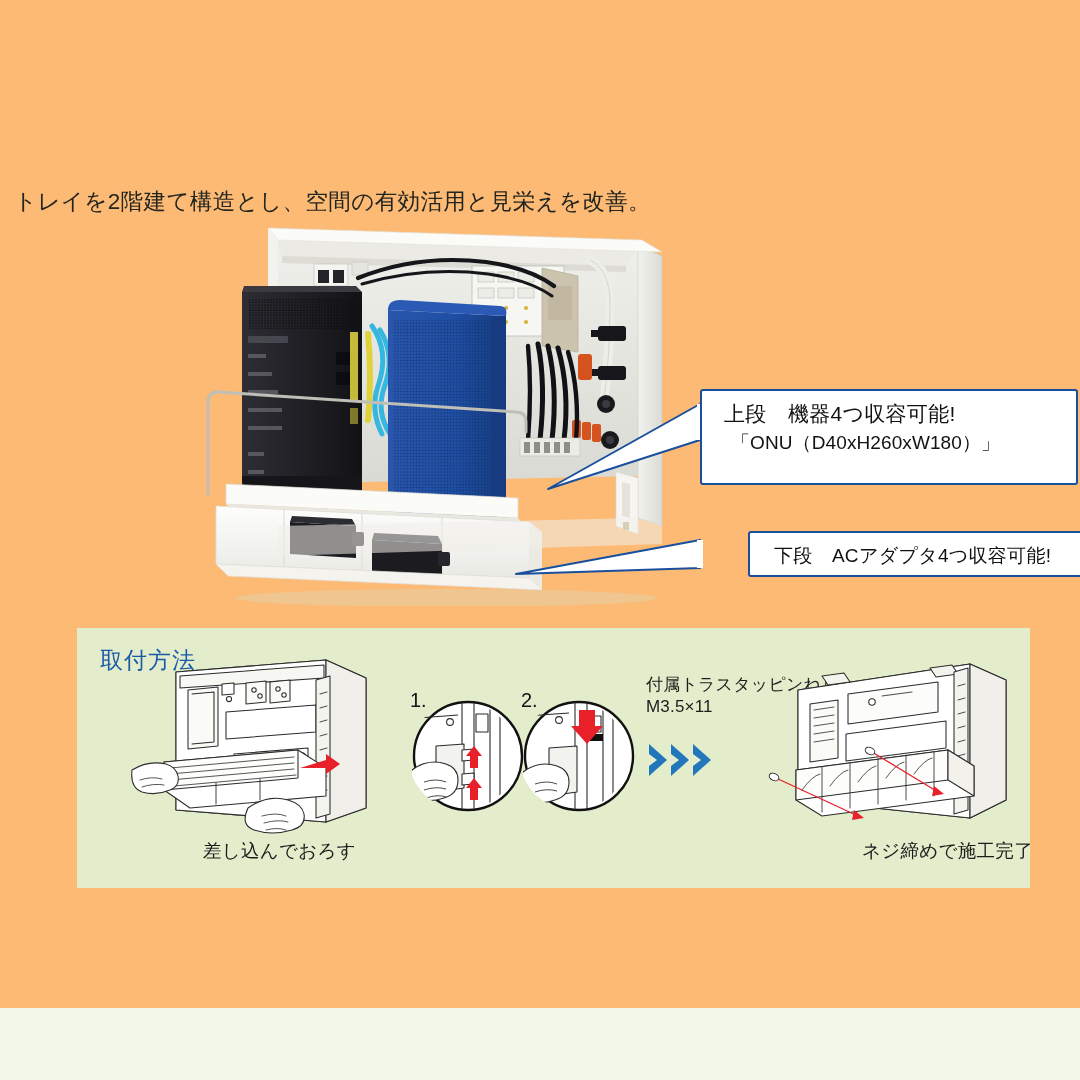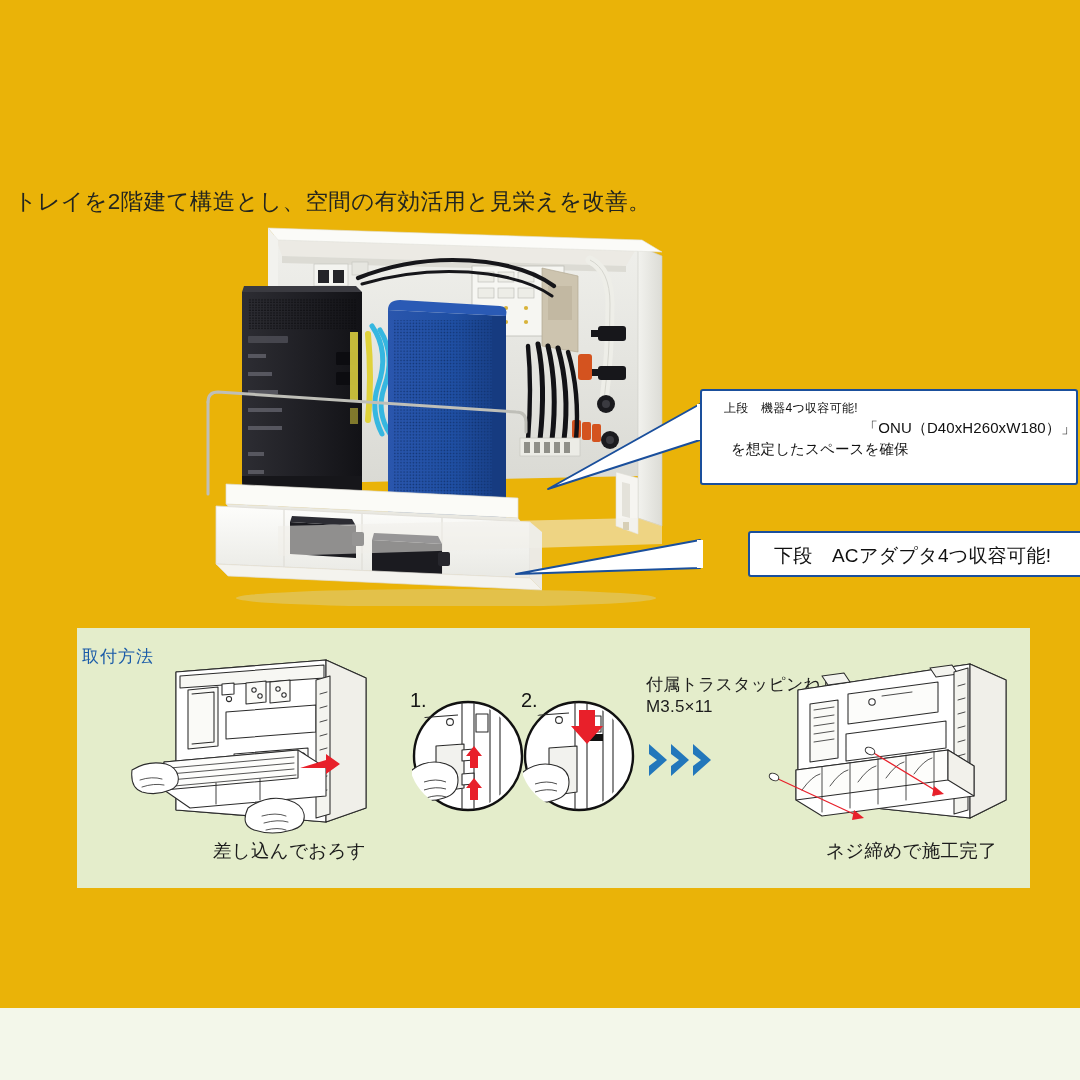--- a/index.html
+++ b/index.html
@@ -2,21 +2,21 @@
 <html><head>
 <meta charset="utf-8">
 <style>
   html, body {
     margin: 0; padding: 0;
     width: 1080px; height: 1080px;
     background: #f3f7ea;
     font-family: "Liberation Sans", "DejaVu Sans", sans-serif;
     overflow: hidden;
   }
-  #page { position: relative; width: 1080px; height: 1008px; background: #eab308; }
+  #page { position: relative; width: 1080px; height: 1008px; background: #fdba74; }
 
   
   .headline {
     position: absolute;
     left: 14px; top: 186px;
     font-size: 22.5px;
     letter-spacing: 0.4px;
     color: #23251f;
     white-space: nowrap;
   }
@@ -35,57 +35,57 @@
     background: #ffffff;
     border: 2px solid #1a4f9c;
     border-radius: 3px;
     box-sizing: border-box;
   }
   .callout .line { color: #111111; white-space: nowrap; }
   .callout-top {
     left: 700px; top: 389px; width: 378px; height: 96px;
     padding: 9px 0 0 22px;
   }
-  .callout-top .l1 { font-size: 12px; letter-spacing: 0.3px; }
+  .callout-top .l1 { font-size: 21px; letter-spacing: 0.3px; }
   .callout-top .l2 { font-size: 14.5px; margin-top: 5px; letter-spacing: 0.1px; }
-  .callout-top .l3 { font-size: 15px; margin-top: 2px; margin-left: 7px; letter-spacing: 0.1px; text-align: right; }
+  .callout-top .l3 { font-size: 19px; margin-top: 2px; margin-left: 7px; letter-spacing: 0.1px; }
   .callout-top .l4 { font-size: 14.5px; margin-top: 2px; margin-left: 7px; letter-spacing: 0.1px; }
   .callout-bot {
     left: 700px; top: 531px; width: 378px; height: 46px;
     padding: 10px 0 0 24px;
     margin-left: 48px;
   }
   .callout-bot .l1 { font-size: 19px; letter-spacing: 0.3px; }
 
   
   .leader-svg { position: absolute; left: 0; top: 0; width: 1080px; height: 1080px; pointer-events: none; }
 
   
   .install-panel {
     position: absolute;
     left: 77px; top: 628px;
     width: 953px; height: 260px;
     background: #e4edcb;
   }
   .install-title {
     position: absolute;
-    left: 82px; top: 645px;
-    font-size: 17px;
+    left: 100px; top: 645px;
+    font-size: 23px;
     color: #1a5ba8;
     letter-spacing: 1px;
   }
   .cap {
     position: absolute;
     font-size: 18.5px;
     color: #1c1c1c;
     white-space: nowrap;
     letter-spacing: 0.3px;
   }
-  .cap-left  { left: 213px; top: 838px; }
-  .cap-right { left: 826px; top: 838px; }
+  .cap-left  { left: 203px; top: 838px; }
+  .cap-right { left: 862px; top: 838px; }
 
   .screw-note {
     position: absolute;
     left: 646px; top: 674px;
     font-size: 17px;
     color: #1c1c1c;
     line-height: 1.32;
     white-space: nowrap;
     letter-spacing: 0.2px;
   }
@@ -316,21 +316,20 @@
     <path d="M700 540 L700 568 L516 574 Z" fill="#ffffff" stroke="#1a4f9c" stroke-width="2" stroke-linejoin="round"></path>
     <rect x="697" y="540" width="6" height="28" fill="#ffffff"></rect>
     <path d="M700 540 L700 568" stroke="#ffffff" stroke-width="3"></path>
 
     <path d="M700 726 L772 774" stroke="#4a4a42" stroke-width="1.3" fill="none"></path>
   </svg>
 
   <div class="callout callout-top">
     <div class="line l1">上段　機器4つ収容可能!</div>
     <div class="line l3">「ONU（D40xH260xW180）」</div>
-    <div class="line l4">を想定したスペースを確保</div>
   </div>
 
   <div class="callout callout-bot">
     <div class="line l1">下段　ACアダプタ4つ収容可能!</div>
   </div>
 
   <div class="install-panel"></div>
 
   <div class="install-title">取付方法</div>
 

